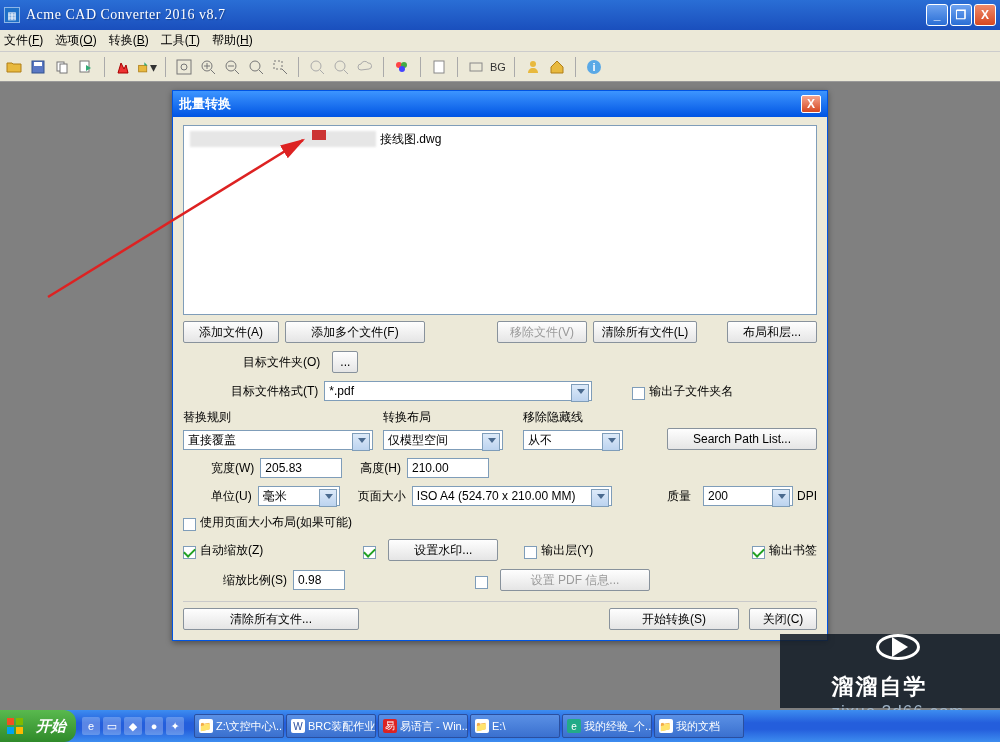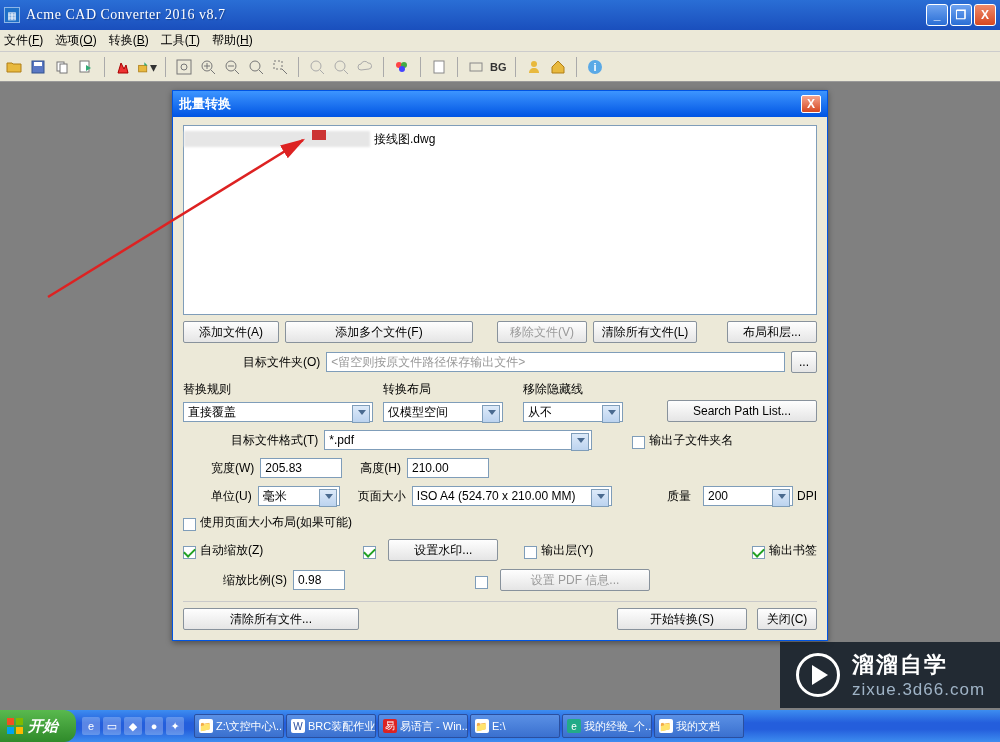--- a/index.html
+++ b/index.html
@@ -26,21 +26,21 @@
   .tbtn svg { width:16px; height:16px; }
 
   .workspace { position:absolute; top:82px; left:0; right:0; bottom:32px; background:#808080;}
 
   
   .dialog { position:absolute; left:172px; top:90px; width:656px; background:#ece9d8; border:1px solid #0054e3; box-shadow:0 2px 6px rgba(0,0,0,0.4);}
   .dialog .dlg-title { height:26px; background:linear-gradient(#3d95ff,#0054e3); color:#fff; display:flex; align-items:center; padding:0 6px; font-size:13px; font-weight:bold;}
   .dialog .dlg-title .dlg-close { margin-left:auto; width:20px; height:18px; background:linear-gradient(#f5a58f,#d64821); border:1px solid #fff; border-radius:2px; display:flex; align-items:center; justify-content:center; color:#fff; font-weight:bold; font-size:12px;}
   .dialog .dlg-body { padding:8px 10px 10px 10px; font-size:12px; }
 
-  .filelist { height:190px; background:#fff; border:1px solid #7f9db9; padding:4px 0; position:relative;}
+  .filelist { height:190px; background:#fff; border:1px solid #7f9db9; padding:4px 6px; position:relative;}
   .filelist .item { display:flex; align-items:center; height:18px; }
   .filelist .item .blur { display:inline-block; width:186px; height:16px; background:#e6e6e6; filter:blur(1px); position:relative;}
   .filelist .item .redbox { position:absolute; left:128px; top:4px; width:14px; height:10px; background:#c33;}
   .filelist .item .fname { margin-left:4px; font-size:12px;}
 
   .btnrow { display:flex; align-items:center; margin-top:6px; gap:6px;}
   .btn { height:22px; border:1px solid #88929c; background:linear-gradient(#fefefe,#e5e5e5); padding:0 10px; display:inline-flex; align-items:center; justify-content:center; font-size:12px; border-radius:2px; white-space:nowrap;}
   .btn.disabled { color:#9a9a9a; }
   .btn.small { padding:0 6px; min-width:26px;}
   
@@ -56,29 +56,29 @@
   .chk.checked::after { content:""; width:9px; height:5px; border-left:2px solid #21a121; border-bottom:2px solid #21a121; transform:rotate(-45deg); position:relative; top:-1px;}
   .group { display:flex; flex-direction:column; }
   .group .glabel { margin-bottom:4px; }
 
   hr.sep { border:none; border-top:1px solid #c9c9c9; margin:10px 0 6px; }
 
   
   .red-arrow { position:absolute; left:43px; top:132px; width:270px; height:170px; pointer-events:none; z-index:60;}
   
   
-  .logo-wm { position:absolute; right:0; bottom:34px; width:220px; height:66px; background:rgba(20,30,40,0.88); color:#fff; display:flex; align-items:center; padding-left:16px; gap:12px;}
+  .logo-wm { position:absolute; right:0; bottom:34px; width:220px; height:74px; background:rgba(20,30,40,0.88); color:#fff; display:flex; align-items:center; padding-left:16px; gap:12px;flex-direction:column;}
   .logo-wm .playcircle { width:44px; height:44px; border:3px solid #fff; border-radius:50%; display:flex; align-items:center; justify-content:center;}
   .logo-wm .playcircle::after { content:""; width:0; height:0; border-left:16px solid #fff; border-top:10px solid transparent; border-bottom:10px solid transparent; margin-left:4px;}
   .logo-wm .texts .big { font-size:22px; font-weight:bold; letter-spacing:2px;}
   .logo-wm .texts .small { font-size:17px; letter-spacing:1px; color:#9fb3c6;}
 
   
   .taskbar { position:absolute; left:0; right:0; bottom:0; height:32px; background:linear-gradient(#3d8df0,#245edc 40%,#245edc 60%,#3d8df0); display:flex; align-items:stretch; color:#fff;}
-  .taskbar .start { width:76px; background:linear-gradient(#59b94e,#2f8a2a); border-radius:0 12px 12px 0; display:flex; align-items:center; padding-left:6px; font-weight:bold; font-style:italic; font-size:15px; gap:4px;}
+  .taskbar .start { width:76px; background:linear-gradient(#59b94e,#2f8a2a); border-radius:0 12px 12px 0; display:flex; align-items:center; padding-left:6px; font-weight:bold; font-style:italic; font-size:15px; gap:12px;}
   .taskbar .ql { display:flex; align-items:center; padding:0 6px; gap:3px;}
   .taskbar .ql .qicon { width:18px; height:18px; background:rgba(255,255,255,0.25); border-radius:2px; display:flex; align-items:center; justify-content:center; font-size:11px;}
   .taskbar .tasks { display:flex; align-items:center; gap:2px; padding-left:4px;}
   .taskbar .task { height:24px; min-width:90px; max-width:90px; background:linear-gradient(#5a90e5,#3a70cf); border:1px solid #2a4f9f; border-radius:2px; display:flex; align-items:center; padding:0 4px; font-size:11px; gap:3px; overflow:hidden; white-space:nowrap;}
   .taskbar .task .ticon { width:14px; height:14px; background:#fff; border-radius:2px; flex:none; display:flex; align-items:center; justify-content:center; font-size:10px; color:#2a4f9f;}
 </style>
 </head>
 <body>
 
 <div class="titlebar">
@@ -197,21 +197,21 @@
       <svg viewBox="0 0 16 16">
         <rect x="3" y="2" width="10" height="12" fill="#fff" stroke="#888"></rect>
       </svg>
     </span>
   <span class="sep"></span>
   <span class="tbtn">
       <svg viewBox="0 0 16 16">
         <rect x="2" y="4" width="12" height="8" fill="none" stroke="#888"></rect>
       </svg>
     </span>
-  <span class="tbtn" style="width:auto;font-size:11px;font-weight:bold;">BG</span>
+  <span class="tbtn" style="width:auto;font-size:11px;font-weight:normal;">BG</span>
   <span class="sep"></span>
   <span class="tbtn">
       <svg viewBox="0 0 16 16">
         <circle cx="8" cy="5" r="3" fill="#e8b93e"></circle>
         <path d="M3 14c0-3 2-5 5-5s5 2 5 5" fill="#e8b93e"></path>
       </svg>
     </span>
   <span class="tbtn">
       <svg viewBox="0 0 16 16">
         <path d="M2 8l6-6 6 6v6H2z" fill="#e8b93e" stroke="#b07f17"></path>
@@ -247,74 +247,71 @@
     <div class="filelist">
       <div class="item">
         <span class="blur"></span>
         <span class="redbox"></span>
         <span class="fname">接线图.dwg</span>
       </div>
     </div>
 
     <div class="btnrow">
       <span class="btn" style="width:96px">添加文件(A)</span>
-      <span class="btn" style="width:188px">添加多个文件(F)</span>
+      <span class="btn" style="width:140px">添加多个文件(F)</span>
       <span style="flex:1"></span>
       <span class="btn disabled" style="width:90px">移除文件(V)</span>
       <span class="btn" style="width:104px">清除所有文件(L)</span>
       <span style="width:18px"></span>
       <span class="btn" style="width:90px">布局和层...</span>
     </div>
 
     <div class="row">
       <span style="width:60px"></span>
       <span class="label">目标文件夹(O)</span>
-      <span class="input readonly" style="flex:1">
-          <span class="placeholder">&lt;留空则按原文件路径保存输出文件&gt;</span>
-        </span>
       <span style="width:6px"></span>
       <span class="btn small">...</span>
-    </div>
-
-    <div class="row" style="align-items:flex-end;">
-      <div class="group" style="width:200px">
-        <span class="glabel">替换规则</span>
-        <span class="input select" style="width:190px">
-            <span>直接覆盖</span>
-            <span class="arrow"></span>
-          </span>
-      </div>
-      <div class="group" style="width:140px">
-        <span class="glabel">转换布局</span>
-        <span class="input select" style="width:120px">
-            <span>仅模型空间</span>
-            <span class="arrow"></span>
-          </span>
-      </div>
-      <div class="group" style="width:120px">
-        <span class="glabel">移除隐藏线</span>
-        <span class="input select" style="width:100px">
-            <span>从不</span>
-            <span class="arrow"></span>
-          </span>
-      </div>
-      <span style="flex:1"></span>
-      <span class="btn" style="width:150px">Search Path List...</span>
     </div>
 
     <div class="row">
       <span style="width:48px"></span>
       <span class="label">目标文件格式(T)</span>
       <span class="input select" style="width:268px">
           <span>*.pdf</span>
           <span class="arrow"></span>
         </span>
       <span style="width:40px"></span>
       <span class="chk"></span>
       <span>输出子文件夹名</span>
+    </div>
+
+    <div class="row" style="align-items:flex-end;">
+      <div class="group" style="width:200px">
+        <span class="glabel">替换规则</span>
+        <span class="input select" style="width:190px">
+            <span>直接覆盖</span>
+            <span class="arrow"></span>
+          </span>
+      </div>
+      <div class="group" style="width:140px">
+        <span class="glabel">转换布局</span>
+        <span class="input select" style="width:120px">
+            <span>仅模型空间</span>
+            <span class="arrow"></span>
+          </span>
+      </div>
+      <div class="group" style="width:120px">
+        <span class="glabel">移除隐藏线</span>
+        <span class="input select" style="width:100px">
+            <span>从不</span>
+            <span class="arrow"></span>
+          </span>
+      </div>
+      <span style="flex:1"></span>
+      <span class="btn" style="width:150px">Search Path List...</span>
     </div>
 
     <div class="row">
       <span style="width:28px"></span>
       <span class="label">宽度(W)</span>
       <span class="input" style="width:82px">205.83</span>
       <span style="width:18px"></span>
       <span class="label">高度(H)</span>
       <span class="input" style="width:82px">210.00</span>
     </div>
@@ -373,21 +370,21 @@
       <span class="btn disabled" style="width:150px">设置 PDF 信息...</span>
     </div>
 
     <hr class="sep">
 
     <div class="row" style="margin-top:2px">
       <span class="btn" style="width:176px">清除所有文件...</span>
       <span style="flex:1"></span>
       <span class="btn" style="width:130px">开始转换(S)</span>
       <span style="width:10px"></span>
-      <span class="btn" style="width:60px">关闭(C)</span>
+      <span class="btn" style="width:68px">关闭(C)</span>
     </div>
 
   </div>
 </div>
 
 <div class="logo-wm">
   <div class="playcircle"></div>
   <div class="texts">
     <div class="big">溜溜自学</div>
     <div class="small">zixue.3d66.com</div>

